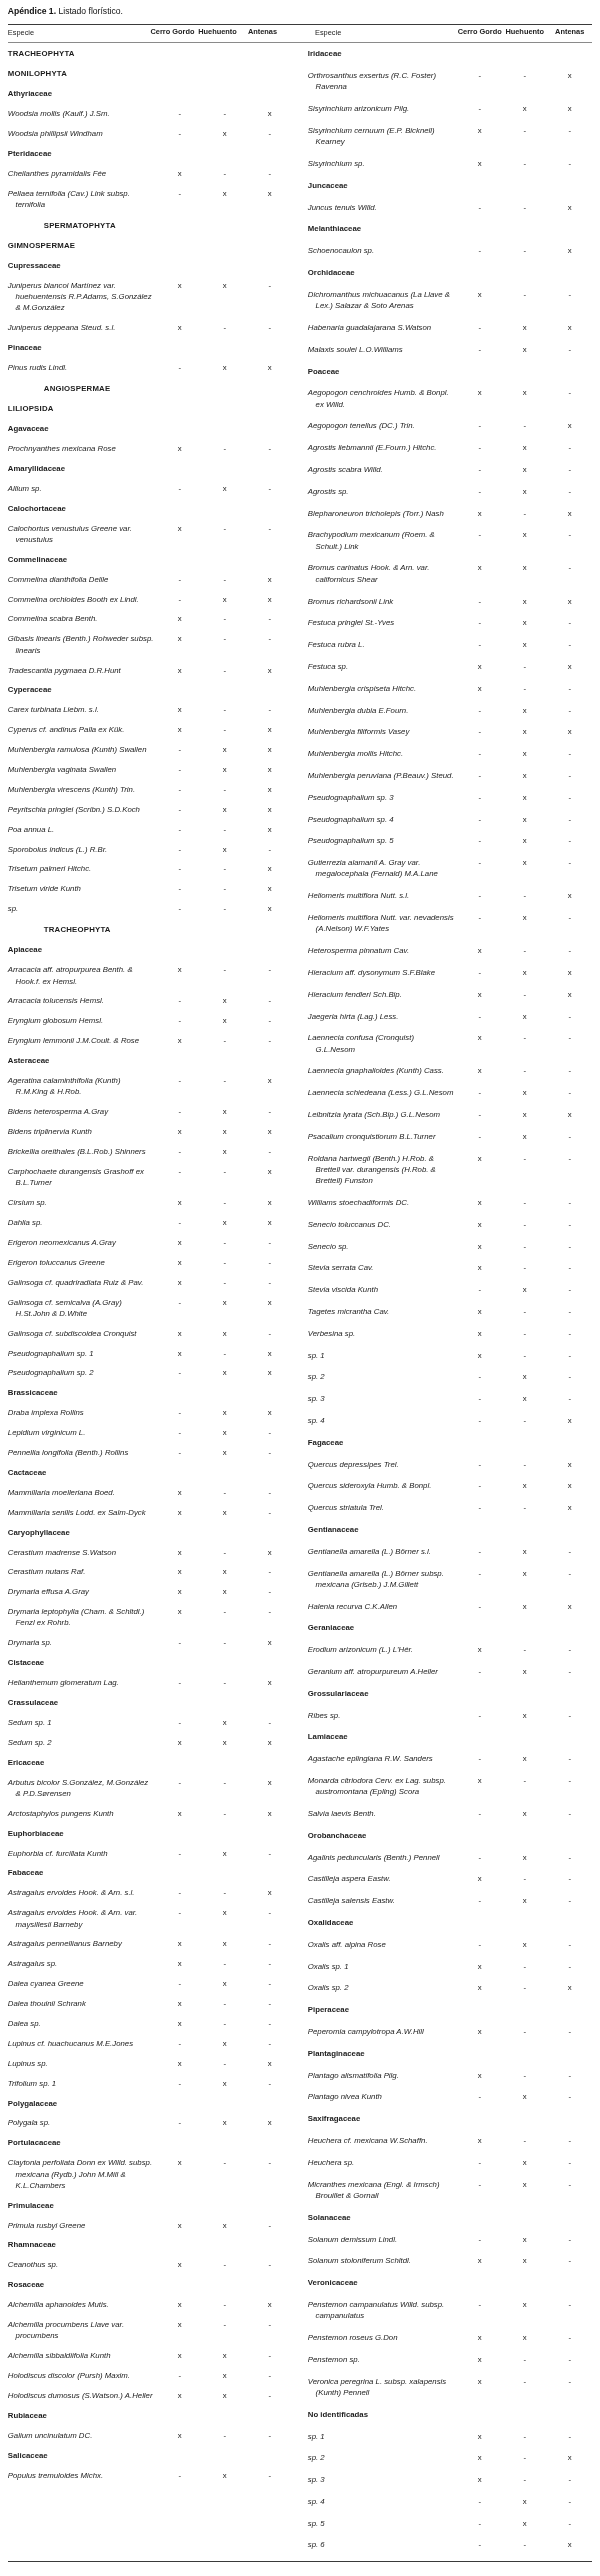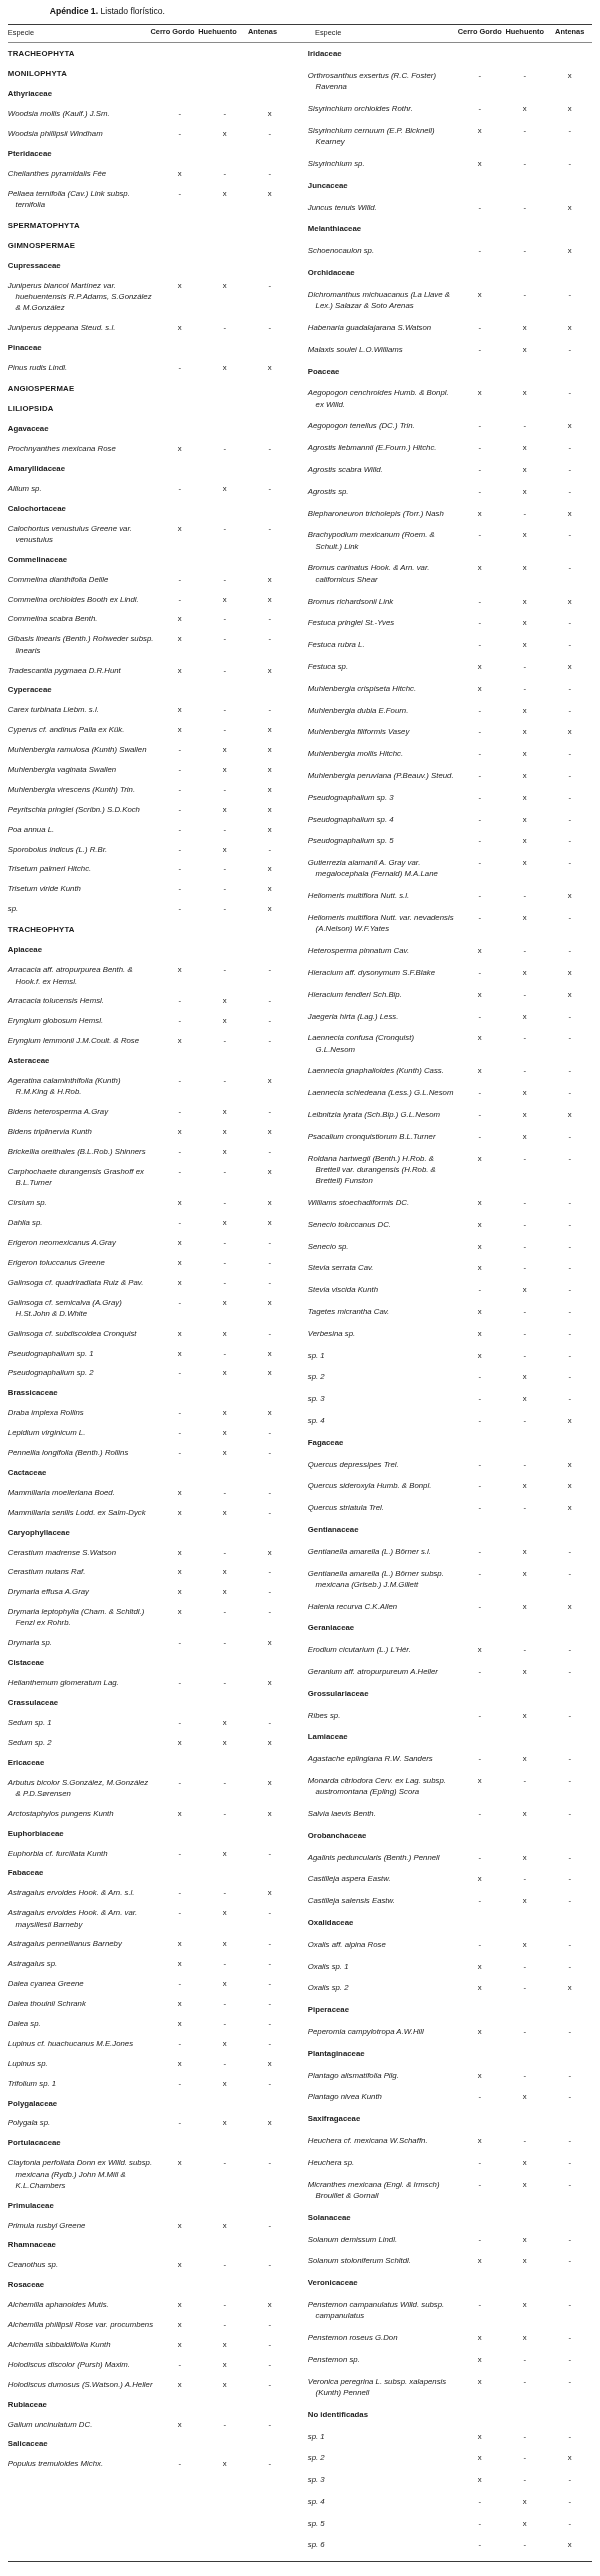--- a/index.html
+++ b/index.html
@@ -3,21 +3,21 @@
 <meta charset="utf-8">
 <style>
   * { margin:0; padding:0; box-sizing:border-box; }
   html,body { background:#ffffff; }
   body {
     width:600px; height:2576px; overflow:hidden;
     color:#1c1c1c;
     font-family:"Liberation Sans", sans-serif;
   }
   .page { padding:6.2px 7.8px 0 7.8px; }
-  .title { font-size:8.6px; line-height:10px; margin-bottom:7.8px; color:#111;margin-left:42px; }
+  .title { font-size:8.6px; line-height:10px; margin-bottom:7.8px; color:#111; }
   .title .t-label { font-weight:bold; }
   .thead {
     display:flex; gap:30px;
     border-top:1.1px solid #3a3a3a;
     border-bottom:0.6px solid #8a8a8a;
     padding:3.1px 0 3.9px 0;
   }
   .hgroup { flex:1; display:flex; align-items:flex-end; }
   .h-especie { flex:1; font-size:7.4px; color:#222; padding-bottom:0.8px; }
   .h-site {
@@ -33,21 +33,21 @@
   .row { display:flex; align-items:flex-start; font-size:7.8px; line-height:11.3px; }
   .col-left .row { margin-bottom:8.6px; }
   .col-right .row { margin-bottom:10.5px; }
   .row .name {
     flex:1; min-width:0;
     padding-left:7.8px; text-indent:-7.8px; padding-right:3.1px;
   }
   .row.species .name { font-style:italic; }
   .row.family .name, .row.rank .name { font-weight:bold; font-style:normal; }
   .row.rank { letter-spacing:0.2px;justify-content:flex-end; }
-  .row.gap { margin-top:10px; }
+  .row.gap { margin-top:10px;margin-left:36px; }
   .mark { width:45px; flex-shrink:0; text-align:center; font-style:normal; color:#222; }
 </style>
 </head>
 <body>
 
 <div class="page">
 
   <div class="title">
     <span class="t-label">Apéndice 1.</span>
     <span class="t-text">Listado florístico.</span>
@@ -609,21 +609,21 @@
           <div class="row family">
             <div class="name">Rosaceae</div>
           </div>
           <div class="row species">
             <div class="name">Alchemilla aphanoides Mutis.</div>
             <div class="mark">x</div>
             <div class="mark">-</div>
             <div class="mark">x</div>
           </div>
           <div class="row species">
-            <div class="name">Alchemilla phillipsii Rose var. procumbens</div>
+            <div class="name">Alchemilla procumbens Llave var. procumbens</div>
             <div class="mark">x</div>
             <div class="mark">-</div>
             <div class="mark">-</div>
           </div>
           <div class="row species">
             <div class="name">Alchemilla sibbaldiifolia Kunth</div>
             <div class="mark">x</div>
             <div class="mark">x</div>
             <div class="mark">-</div>
           </div>
@@ -662,21 +662,21 @@
           <div class="row family">
             <div class="name">Iridaceae</div>
           </div>
           <div class="row species">
             <div class="name">Orthrosanthus exsertus (R.C. Foster) Ravenna</div>
             <div class="mark">-</div>
             <div class="mark">-</div>
             <div class="mark">x</div>
           </div>
           <div class="row species">
-            <div class="name">Sisyrinchium orchioides Rothr.</div>
+            <div class="name">Sisyrinchium arizonicum Pilg.</div>
             <div class="mark">-</div>
             <div class="mark">x</div>
             <div class="mark">x</div>
           </div>
           <div class="row species">
             <div class="name">Sisyrinchium cernuum (E.P. Bicknell) Kearney</div>
             <div class="mark">x</div>
             <div class="mark">-</div>
             <div class="mark">-</div>
           </div>
@@ -1031,21 +1031,21 @@
           <div class="row species">
             <div class="name">Halenia recurva C.K.Allen</div>
             <div class="mark">-</div>
             <div class="mark">x</div>
             <div class="mark">x</div>
           </div>
           <div class="row family">
             <div class="name">Geraniaceae</div>
           </div>
           <div class="row species">
-            <div class="name">Erodium cicutarium (L.) L'Hér.</div>
+            <div class="name">Erodium arizonicum (L.) L'Hér.</div>
             <div class="mark">x</div>
             <div class="mark">-</div>
             <div class="mark">-</div>
           </div>
           <div class="row species">
             <div class="name">Geranium aff. atropurpureum A.Heller</div>
             <div class="mark">-</div>
             <div class="mark">x</div>
             <div class="mark">-</div>
           </div>

